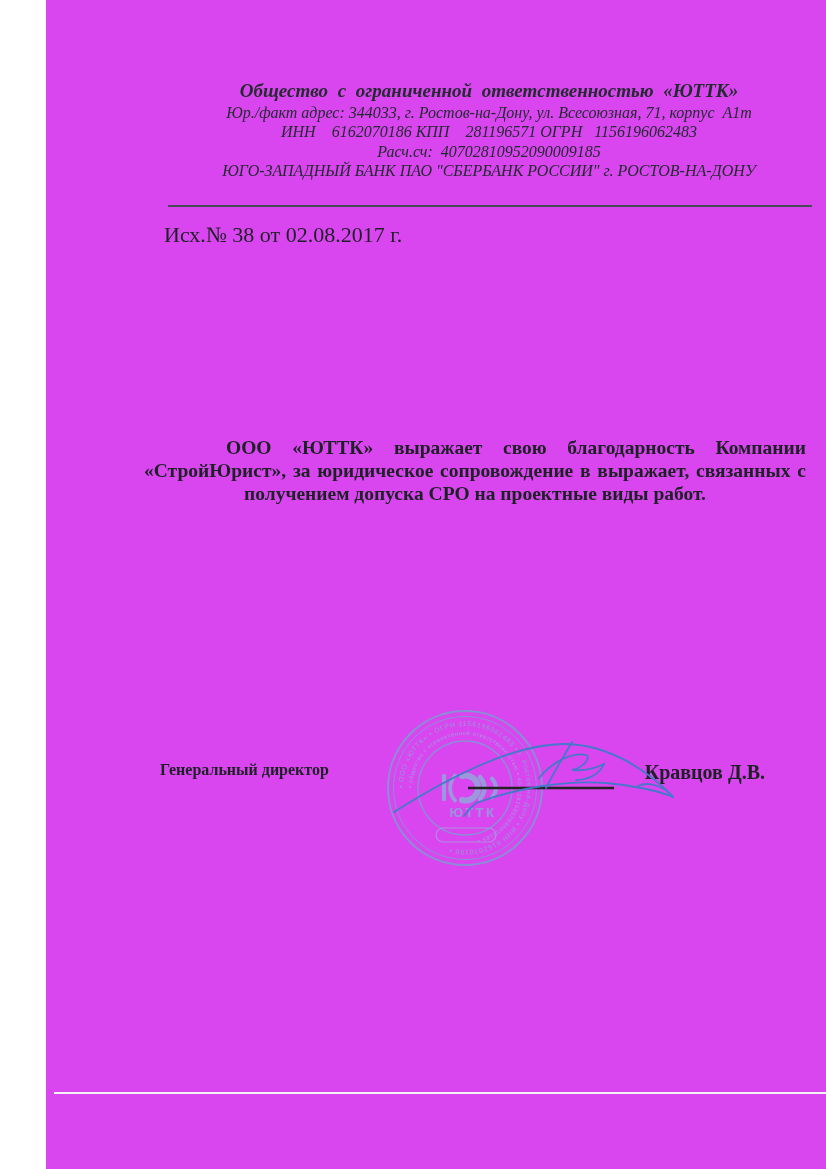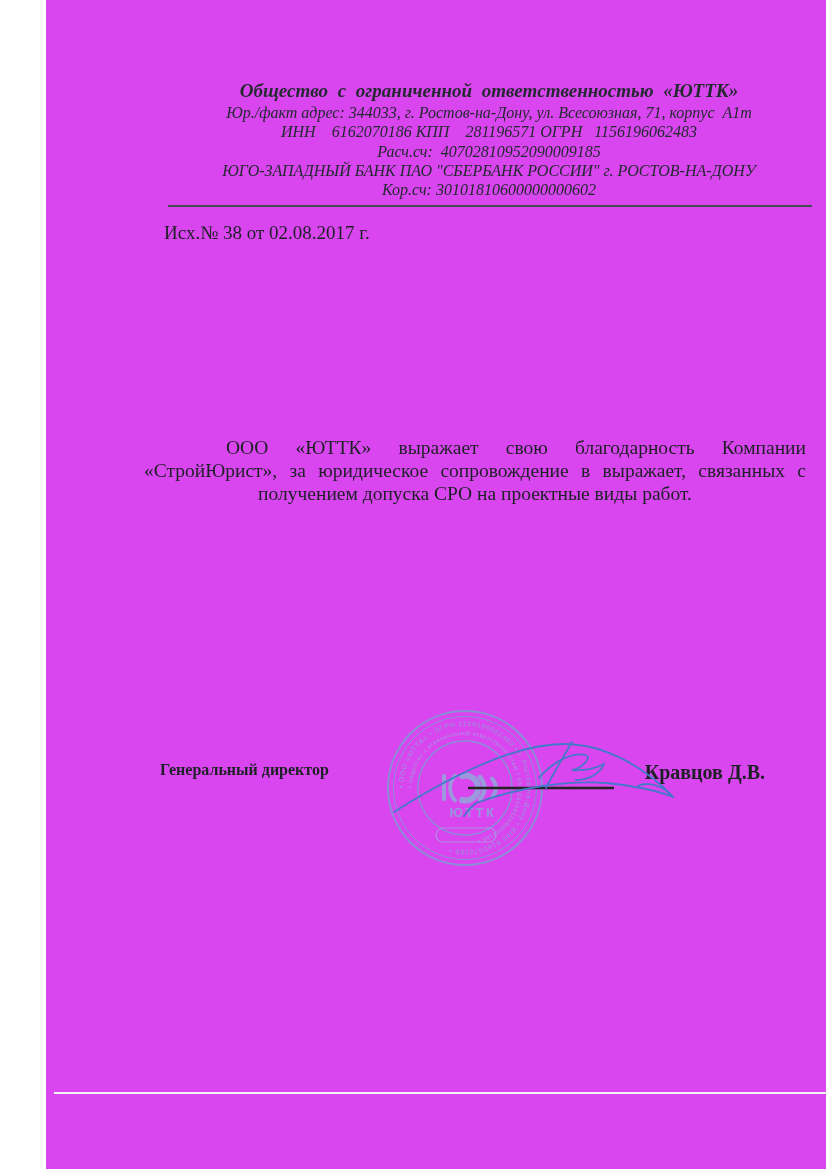--- a/index.html
+++ b/index.html
@@ -46,32 +46,33 @@
     left: 122px;
     width: 644px;
     height: 2px;
     background: #454d54;
   }
 
   .ref-line {
     position: absolute;
     top: 222px;
     left: 118px;
-    font-size: 19px;
+    font-size: 22px;
     white-space: pre-wrap;
   }
 
   
   .body-paragraph {
     position: absolute;
     top: 436px;
     left: 98px;
     width: 662px;
     font-size: 19.5px;
     line-height: 23.2px;
+    font-weight: bold;
   }
   .body-line { text-align: center; }
   .body-line.jline {
     text-align: justify;
     text-align-last: justify;
   }
   .indent {
     display: inline-block;
     width: 82px;
     height: 1px;
@@ -114,21 +115,20 @@
 <body>
 
 <div class="page">
 
   <div class="letterhead">
     <div class="lh-title">Общество с ограниченной ответственностью «ЮТТК»</div>
     <div class="lh-line">Юр./факт адрес: 344033, г. Ростов-на-Дону, ул. Всесоюзная, 71, корпус  А1т</div>
     <div class="lh-line">ИНН    6162070186 КПП    281196571 ОГРН   1156196062483</div>
     <div class="lh-line">Расч.сч:  40702810952090009185</div>
     <div class="lh-line">ЮГО-ЗАПАДНЫЙ БАНК ПАО "СБЕРБАНК РОССИИ" г. РОСТОВ-НА-ДОНУ</div>
-    <div class="lh-line">Кор.сч: 30101810600000000602</div>
   </div>
 
   <div class="divider"></div>
 
   <div class="ref-line">Исх.№ 38 от 02.08.2017 г.</div>
 
   <div class="body-paragraph">
     <div class="body-line jline"><span class="indent"></span><span>ООО «ЮТТК» выражает свою благодарность Компании</span></div>
     <div class="body-line jline">«СтройЮрист», за юридическое сопровождение в выражает, связанных с</div>
     <div class="body-line">получением допуска СРО на проектные виды работ.</div>

